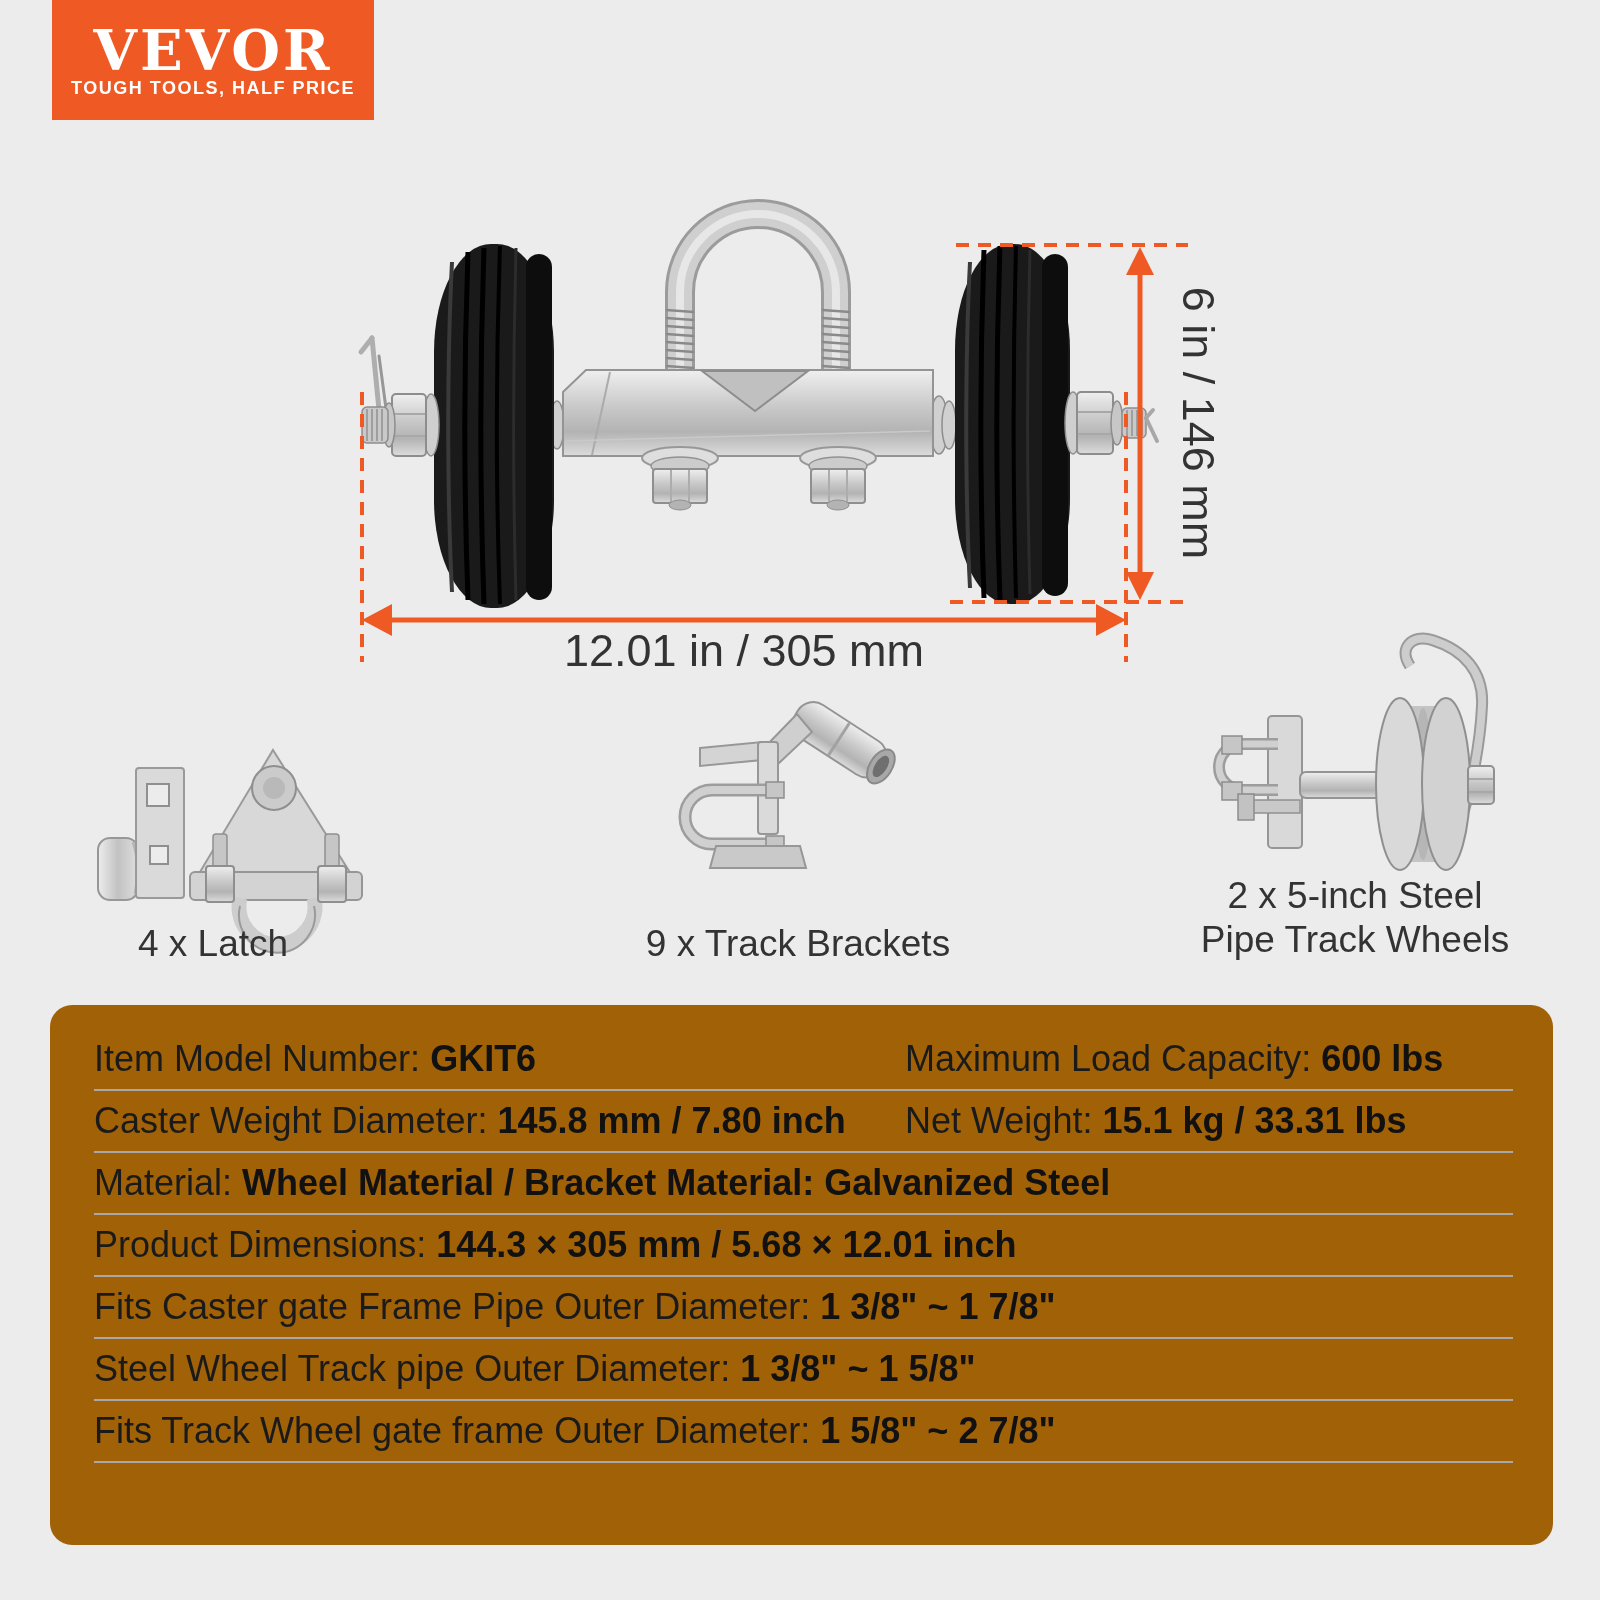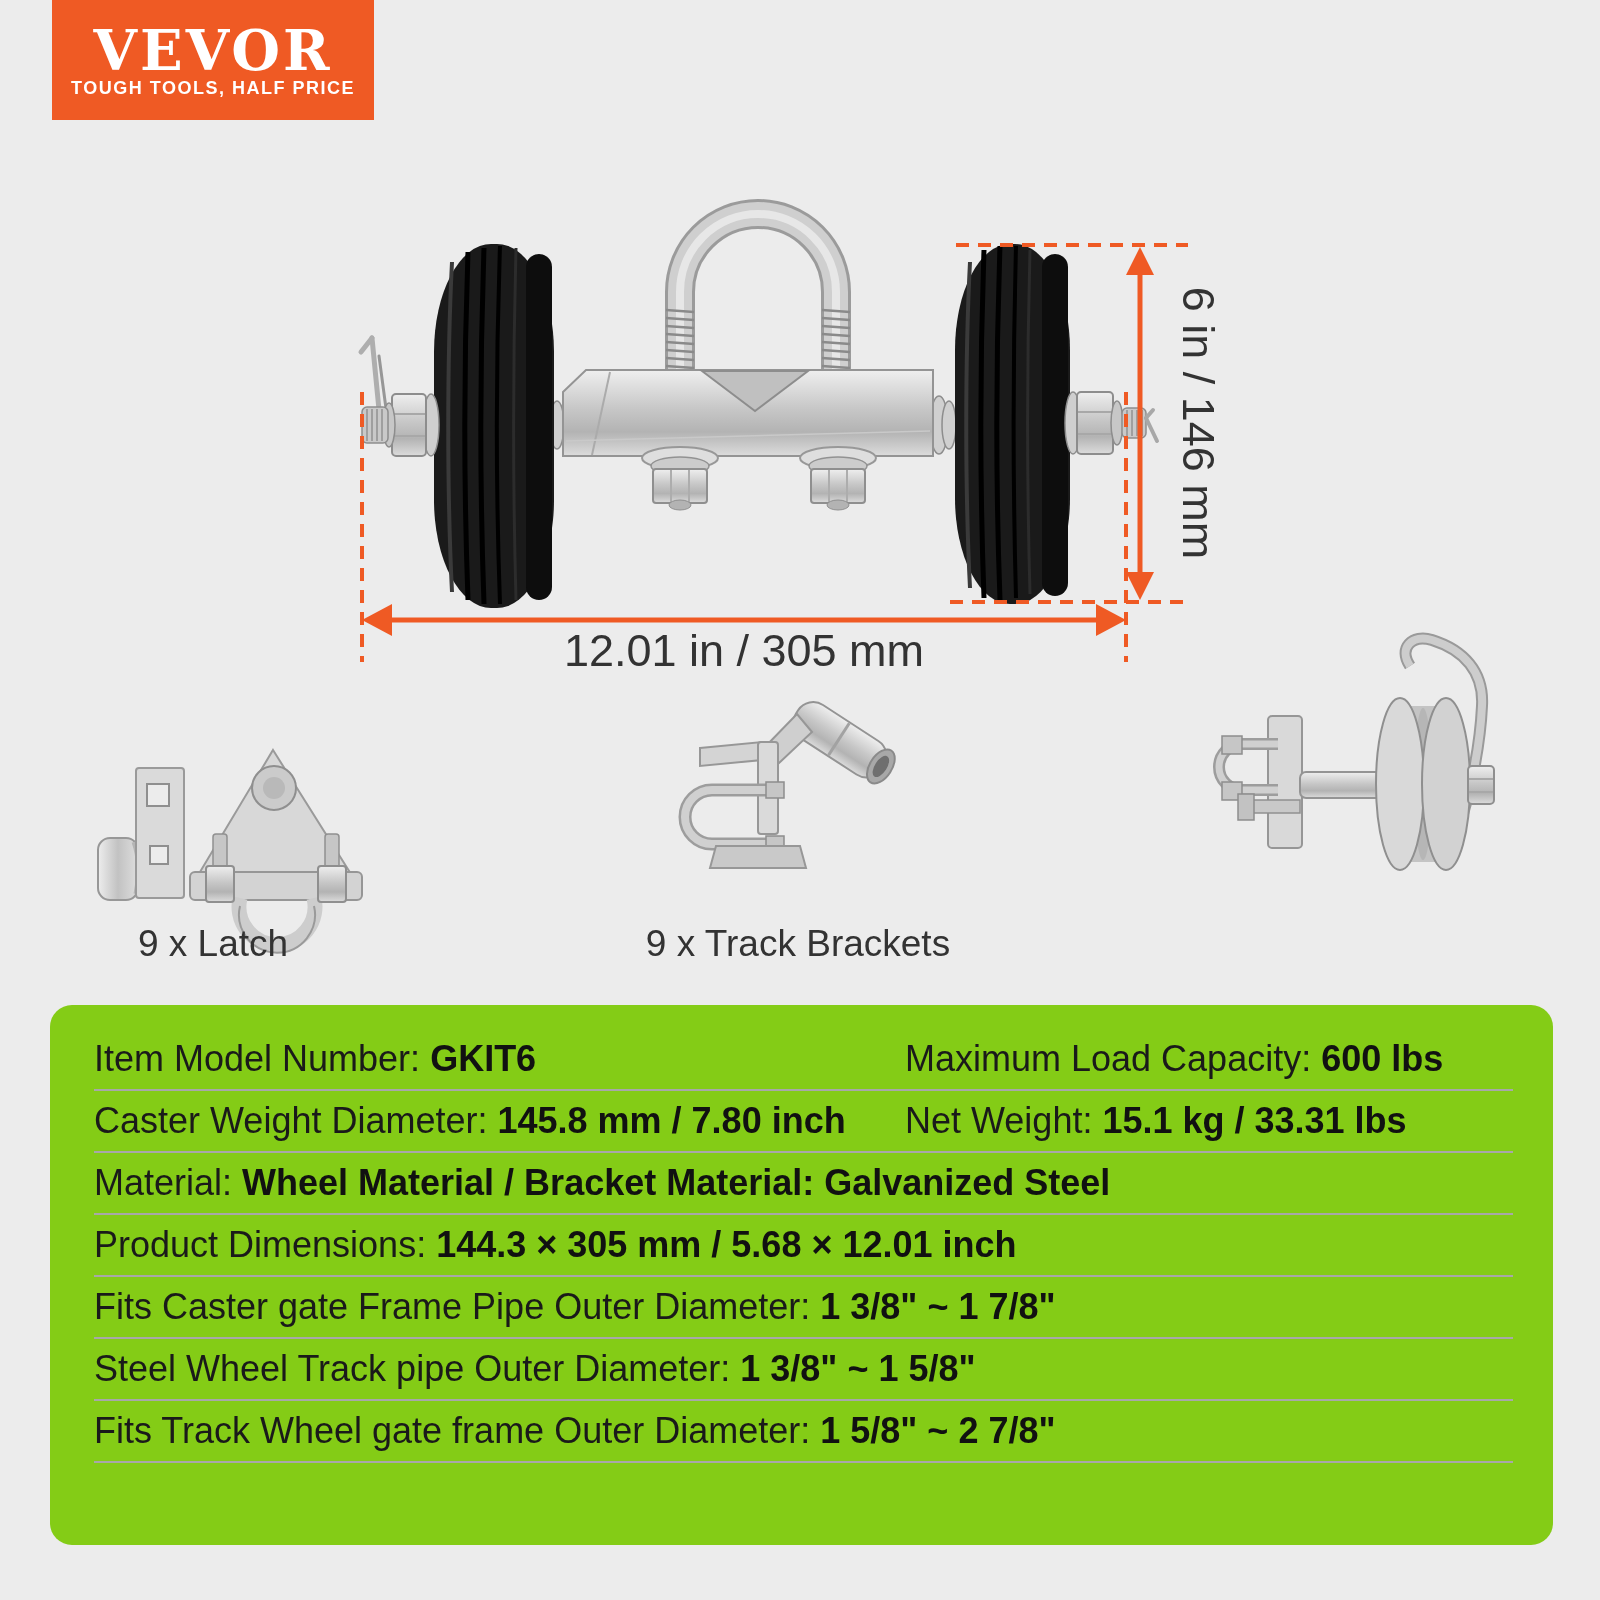--- a/index.html
+++ b/index.html
@@ -9,21 +9,21 @@
   
   .logo{position:absolute;left:52px;top:0;width:322px;height:120px;background:#ef5a24;
         display:flex;flex-direction:column;align-items:center;justify-content:center;}
   .brand{font-family:"DejaVu Serif",serif;font-weight:800;font-size:56px;line-height:56px;
          color:#fff;letter-spacing:3px;}
   .tagline{font-family:"Liberation Sans",sans-serif;font-weight:700;font-size:18px;
            color:#fff;letter-spacing:1.5px;white-space:nowrap;}
   
   .caption{position:absolute;width:400px;text-align:center;font-size:37px;color:#333;line-height:44px;}
   
-  .spec-card{position:absolute;left:50px;top:1005px;width:1503px;height:540px;background:#84cc16;
+  .spec-card{position:absolute;left:50px;top:1005px;width:1503px;height:540px;background:#a16207;
              border-radius:22px;box-sizing:border-box;padding:24px 40px 0 44px;}
   .spec-row{position:relative;height:60px;line-height:59px;border-bottom:2px solid #a8a8a8;
             font-size:36px;white-space:nowrap;overflow:hidden;}
   .spec-row .val{font-weight:700;color:#111;}
   .spec-col-right{position:absolute;left:811px;top:0;}
 </style>
 </head>
 <body>
 
 <div class="page">
@@ -228,22 +228,26 @@
       <line x1="1469" y1="779" x2="1493" y2="779" stroke="#a8a8a8" stroke-width="2"></line>
       <line x1="1469" y1="792" x2="1493" y2="792" stroke="#a8a8a8" stroke-width="2"></line>
     </g>
   </svg>
 
   <div class="logo">
     <div class="brand">VEVOR</div>
     <div class="tagline">TOUGH TOOLS, HALF PRICE</div>
   </div>
 
-  <div class="caption" style="left:13px;top:922px;">9 x Latch</div>
+  <div class="caption" style="left:13px;top:922px;">4 x Latch</div>
   <div class="caption" style="left:598px;top:922px;">9 x Track Brackets</div>
+  <div class="caption" style="left:1155px;top:874px;">
+    <div>2 x 5-inch Steel</div>
+    <div>Pipe Track Wheels</div>
+  </div>
 
   <div class="spec-card">
     <div class="spec-row">
       <span>Item Model Number: </span><span class="val">GKIT6</span>
       <span class="spec-col-right"><span>Maximum Load Capacity: </span><span class="val">600 lbs</span></span>
     </div>
     <div class="spec-row">
       <span>Caster Weight Diameter: </span><span class="val">145.8 mm / 7.80 inch</span>
       <span class="spec-col-right"><span>Net Weight: </span><span class="val">15.1 kg / 33.31 lbs</span></span>
     </div>

